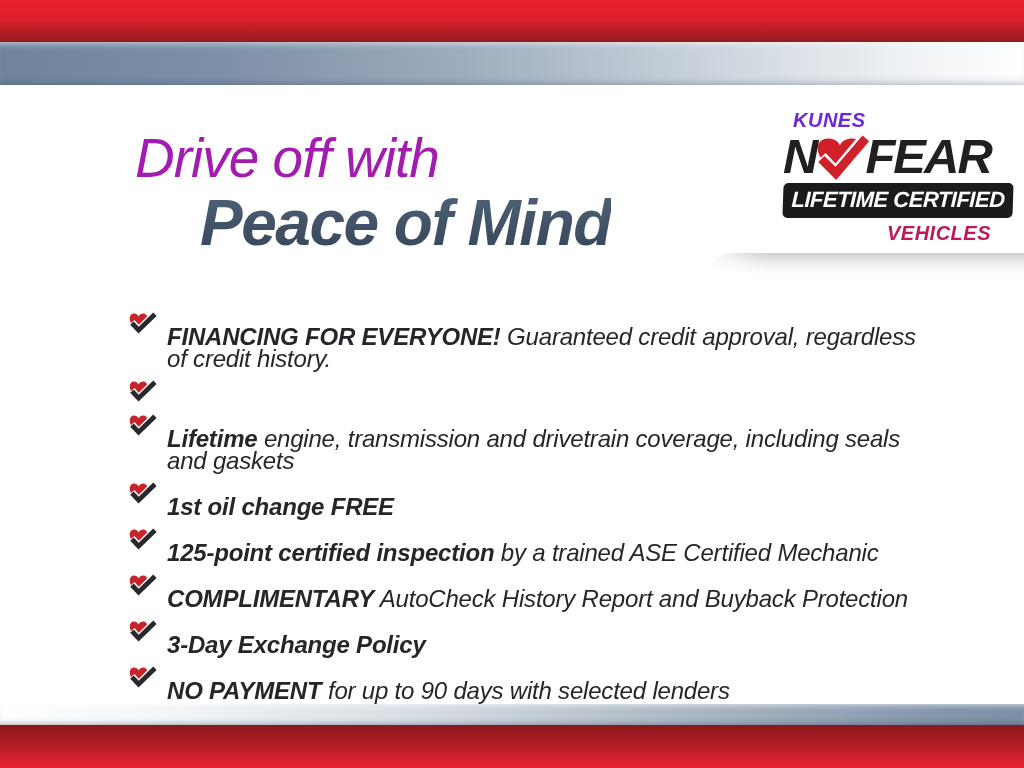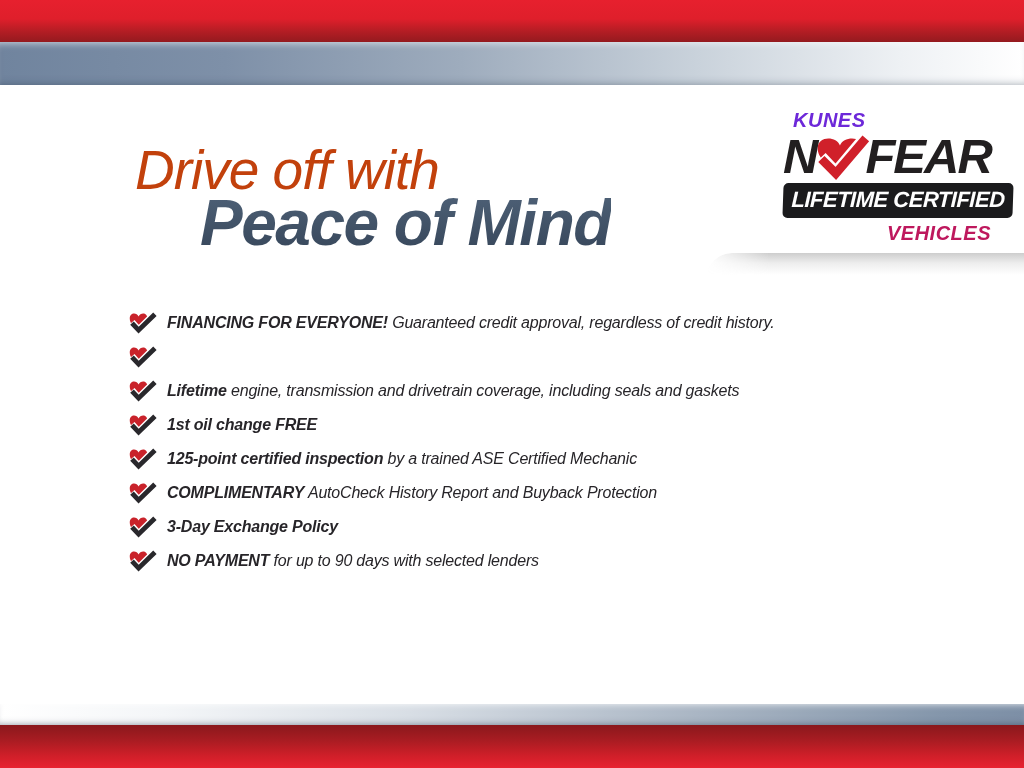--- a/index.html
+++ b/index.html
@@ -13,23 +13,23 @@
   .bar-steel-top{position:absolute;left:0;top:42px;width:1024px;height:43px;
     background:linear-gradient(90deg,#70849e 0%,#7e90a8 22%,#9eacbd 45%,#c9d2db 68%,#eef1f4 88%,#ffffff 100%);
     box-shadow:inset 0 6px 8px -6px rgba(255,255,255,.8), inset 0 -6px 8px -6px rgba(40,55,75,.45);}
   .bar-steel-bottom{position:absolute;left:0;top:704px;width:1024px;height:21px;
     background:linear-gradient(90deg,#ffffff 0%,#f4f6f8 16%,#d8dee5 40%,#aab6c4 68%,#8496ab 92%,#7d8fa6 100%);
     box-shadow:inset 0 5px 7px -5px rgba(255,255,255,.9), inset 0 -5px 7px -5px rgba(40,55,75,.55);}
   .bar-red-bottom{position:absolute;left:0;top:725px;width:1024px;height:43px;
     background:linear-gradient(180deg,#8a181c 0%,#a81c22 35%,#d01f29 72%,#e82331 100%);}
 
   
-  .title1{position:absolute;left:135px;top:138px;
+  .title1{position:absolute;left:135px;top:126px;
     font-size:55px;font-style:italic;font-weight:500;letter-spacing:-1px;
-    color:#c2410c;white-space:nowrap;}
+    color:#a21caf;white-space:nowrap;}
   .title2{position:absolute;left:200px;top:186px;
     font-size:64px;font-style:italic;font-weight:800;letter-spacing:-1.5px;
     color:#405166;background:linear-gradient(180deg,#51647a 0%,#3a4a5e 80%);
     -webkit-background-clip:text;background-clip:text;-webkit-text-fill-color:transparent;
     white-space:nowrap;}
 
   
   .header-shadow{position:absolute;left:706px;top:253px;width:318px;height:26px;
     background:linear-gradient(180deg,rgba(125,125,125,.38) 0%,rgba(160,160,160,.18) 40%,rgba(255,255,255,0) 85%);
     -webkit-mask-image:linear-gradient(90deg,transparent 0%,#000 20%);
@@ -47,21 +47,21 @@
   .logo-banner{margin-top:1px;background:#1b1b1d;color:#ffffff;border-radius:5px;
     font-size:22px;font-weight:800;font-style:italic;letter-spacing:-0.5px;
     text-align:center;padding:4px 4px 5px 4px;transform:skewX(-2deg);white-space:nowrap;}
   .logo-vehicles{margin-top:4px;text-align:right;padding-right:22px;color:#be185d;
     font-size:20px;font-weight:800;font-style:italic;letter-spacing:.5px;}
 
   
   .benefits{position:absolute;left:128px;top:312px;width:800px;}
   .benefit{display:flex;align-items:flex-start;margin-bottom:10px;}
   .bullet{width:30px;height:25px;flex:none;margin-top:-1px;}
-  .benefit-text{margin:0 0 0 9px;font-size:16px;line-height:22px;font-style:italic;
+  .benefit-text{margin:14px 0 0 9px;font-size:24px;line-height:22px;font-style:italic;
     color:#272529;letter-spacing:-0.2px;}
   .lead{font-weight:700;}
   .sep{color:#9aa2ab;font-weight:700;padding:0 4px;}
   .subline{font-weight:400;}
 </style>
 </head>
 <body>
 
 <div class="canvas">
 

